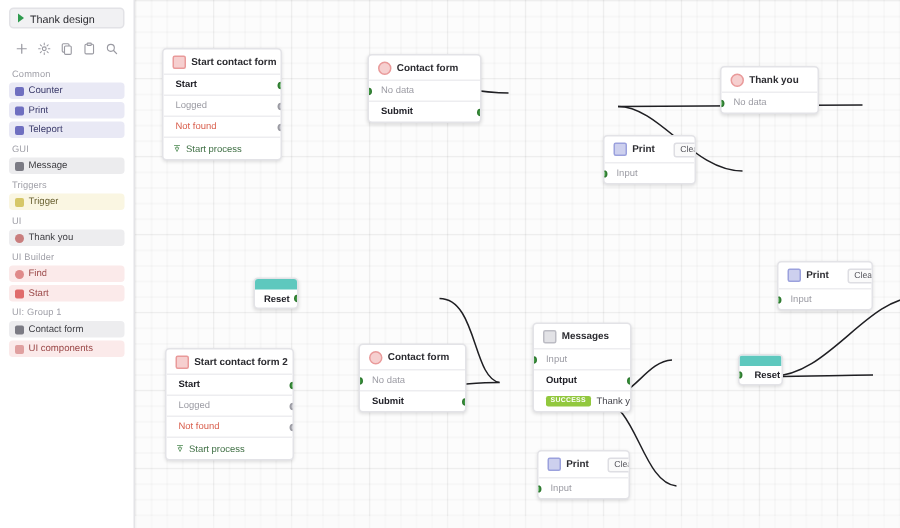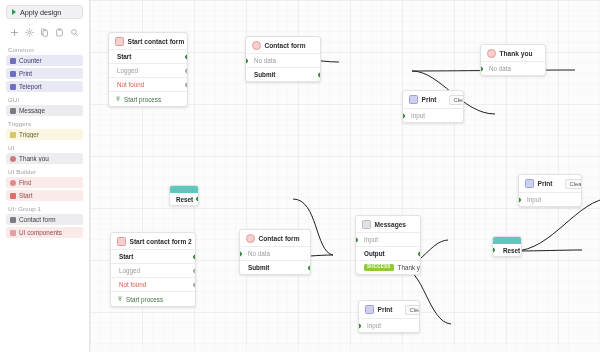--- a/index.html
+++ b/index.html
@@ -134,21 +134,21 @@
 </style>
 </head>
 <body>
 
 <div id="app">
 
   <div id="sidebar">
 
     <div class="apply-btn">
       <span class="play"></span>
-      <span class="lbl">Apply design</span>
+      <span class="lbl">Thank design</span>
     </div>
 
     <div class="tools">
       <div class="tool">
         <svg width="9" height="9" viewBox="0 0 12 12">
             <path d="M6 2v8M2 6h8" stroke="#9a9aa2" stroke-width="1.1" fill="none" stroke-linecap="round"></path>
           </svg>
       </div>
       <div class="tool">
         <svg width="9" height="9" viewBox="0 0 12 12">

